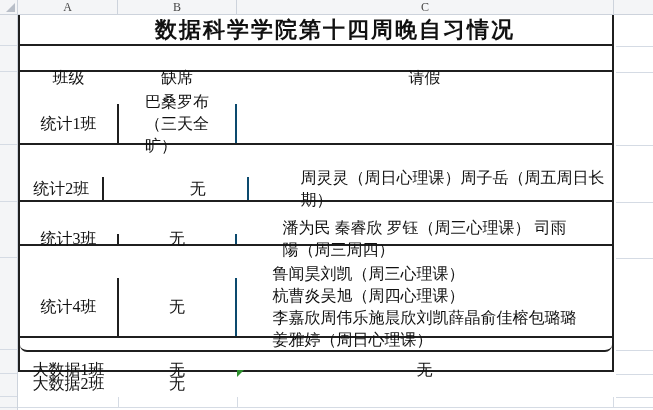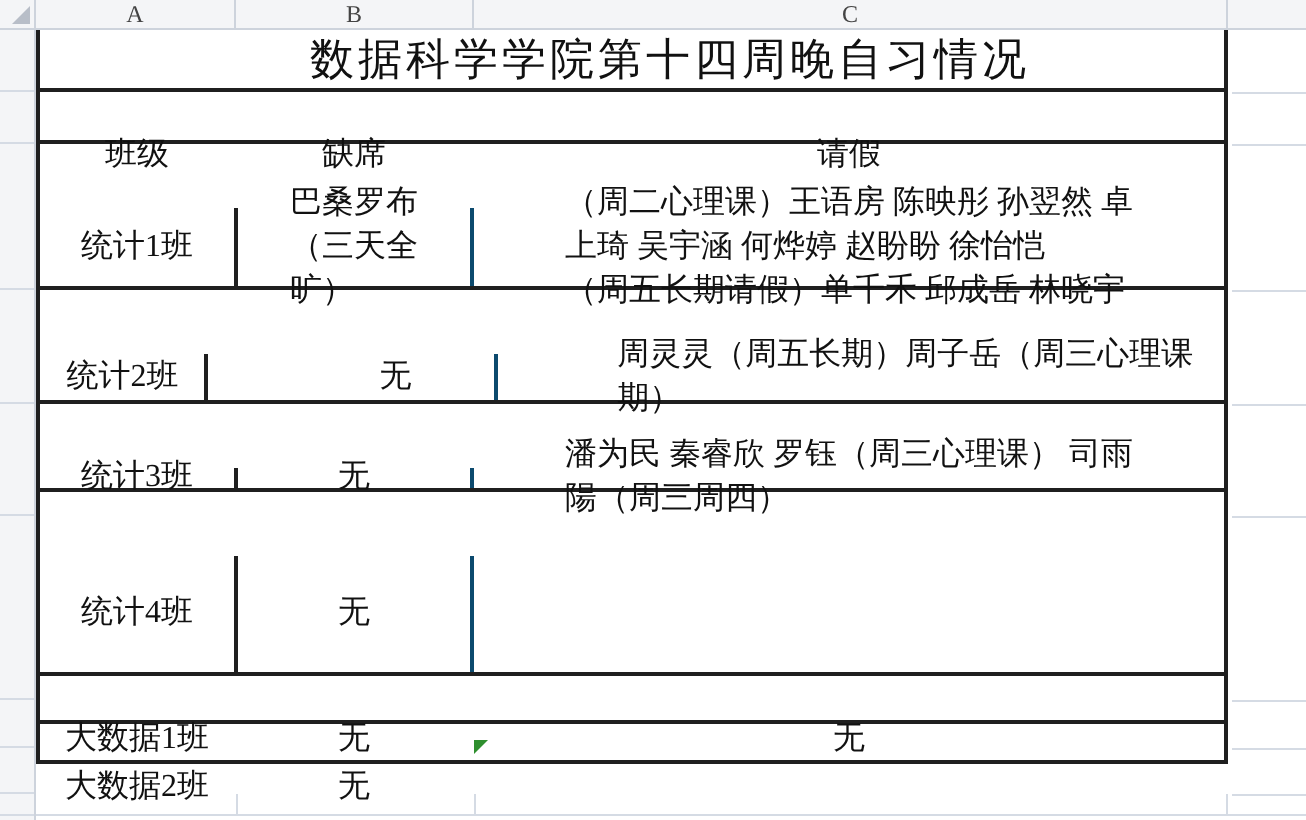--- a/index.html
+++ b/index.html
@@ -25,24 +25,24 @@
   
   .rowhdr{position:absolute;left:0;top:15px;width:18px;height:395px;background:#f4f5f7;box-sizing:border-box;
           border-right:1px solid #cdd3dc;}
   .rh{box-sizing:border-box;border-bottom:1px solid #d5dbe4;width:100%;}
 
   
   .tbl{position:absolute;left:18px;top:15px;width:596px;box-sizing:border-box;
        border-left:2px solid #1f1f1f;border-right:2px solid #1f1f1f;}
   .trow{display:flex;box-sizing:border-box;border-bottom:2px solid #1f1f1f;}
   .title-row{height:31px;align-items:center;justify-content:center;
-             font-size:22px;font-weight:normal;letter-spacing:2px;padding-left:38px;}
+             font-size:22px;font-weight:bold;letter-spacing:2px;padding-left:38px;}
   .head-row{height:26px;}
   .r1{height:73px;} .r2{height:57px;gap:44px;} .r3{height:44px;}
-  .r4{height:92px;} .r5{height:24px;} .r6{height:20px;}
+  .r4{height:92px;} .r5{height:14px;border-radius:11px;} .r6{height:20px;}
   .cell{display:flex;align-items:center;justify-content:center;
         box-sizing:border-box;font-size:16px;line-height:22px;white-space:pre-line;margin-top:32px;}
   .cell.a{width:99px;border-right:2px solid #1f1f1f;}
   .cell.b{width:118px;border-right:2px solid #0c4a6e;}
   .cell.c{width:375px;position:relative;}
   .head-row .cell{font-size:16px;}
   .err{position:absolute;left:0;top:0;width:0;height:0;
        border-top:7px solid #2e8f2e;border-right:7px solid transparent;}
 
   
@@ -83,42 +83,43 @@
       <div class="cell a">班级</div>
       <div class="cell b">缺席</div>
       <div class="cell c">请假</div>
     </div>
 
     <div class="trow r1">
       <div class="cell a">统计1班</div>
       <div class="cell b">巴桑罗布
 （三天全
 旷）</div>
-      <div class="cell c">（周二心理课）王语房 陈映彤 孙翌然 卓
-上琦 吴宇涵 何烨婷 赵盼盼 徐怡恺
-（周五长期请假）单千禾 邱成岳 林晓宇</div>
     </div>
 
     <div class="trow r2">
       <div class="cell a">统计2班</div>
       <div class="cell b">无</div>
-      <div class="cell c">周灵灵（周五长期）周子岳（周三心理课
+      <div class="cell c">周灵灵（周日心理课）周子岳（周五周日长
 期）</div>
     </div>
 
     <div class="trow r3">
       <div class="cell a">统计3班</div>
       <div class="cell b">无</div>
       <div class="cell c">潘为民 秦睿欣 罗钰（周三心理课） 司雨
 陽（周三周四）</div>
     </div>
 
     <div class="trow r4">
       <div class="cell a">统计4班</div>
       <div class="cell b">无</div>
+      <div class="cell c">鲁闻昊刘凯（周三心理课）
+杭曹炎吴旭（周四心理课）
+李嘉欣周伟乐施晨欣刘凯薛晶俞佳榕包璐璐
+姜雅婷（周日心理课）</div>
     </div>
 
     <div class="trow r5">
       <div class="cell a">大数据1班</div>
       <div class="cell b">无</div>
       <div class="cell c">无<span class="err"></span></div>
     </div>
 
     <div class="trow r6">
       <div class="cell a">大数据2班</div>

